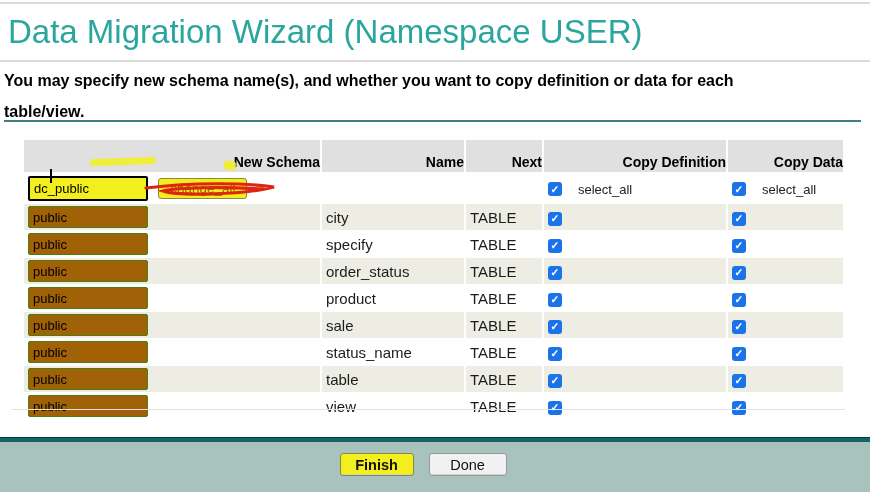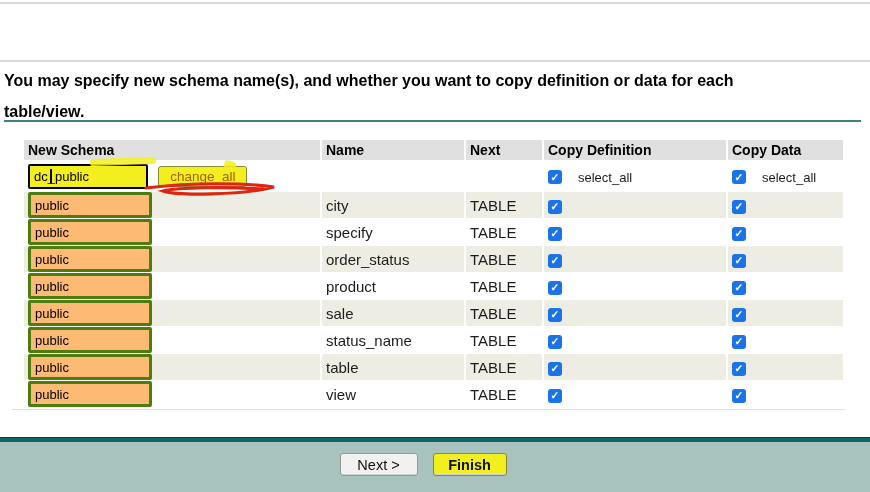--- a/index.html
+++ b/index.html
@@ -11,31 +11,31 @@
               color:var(--accent-teal,#2aa69e);white-space:nowrap;}
   .title-divider{position:absolute;left:0;top:60px;width:870px;height:2px;background:#dadada;}
   .subtitle{position:absolute;left:4px;top:65px;width:800px;font-size:16px;font-weight:bold;
             line-height:31px;color:#000;}
   .teal-rule{position:absolute;left:4px;top:120px;width:857px;height:2px;
              background:var(--rule-teal,#41807c);}
 
   
   .tbl-wrap{position:absolute;left:22px;top:139px;}
   table{border-collapse:separate;border-spacing:2px 1px;table-layout:fixed;}
-  th{background:var(--header-cell-bg,#e0e0e0);text-align:left;font-size:14px;font-weight:bold;
-     height:20px;padding:0 0 0 4px;white-space:nowrap;}
+  th{background:var(--header-cell-bg,#e0e0e0);text-align:right;font-size:14px;font-weight:bold;
+     height:20px;padding:12px 0 0 4px;white-space:nowrap;}
   td{height:26px;vertical-align:middle;padding:0 0 0 4px;font-size:15px;background:#fff;
      white-space:nowrap;color:#1c1c1c;}
   tr.alt td{background:var(--alt-row-bg,#ededE3);}
   tr.selectall-row td{background:#fff;height:30px;}
   .tbl-bottom-line{position:absolute;left:12px;top:409px;width:833px;height:1px;background:#e2e2e2;}
 
-  .schema-input{width:110px;height:18px;border:3px solid #4d7c0f;border-radius:2px;
+  .schema-input{width:110px;height:18px;border:1px solid #4d7c0f;border-radius:2px;
                 font-family:"Liberation Sans",sans-serif;font-size:13px;padding:1px 4px;
-                background:#fdba74;color:#000;}
+                background:#a16207;color:#000;}
   .hl-input{background:var(--marker-yellow,#f3ee1d);border:2px solid #000;height:19px;width:108px;}
   .caret{position:absolute;left:50px;top:169px;width:2px;height:14px;background:#000;}
 
   .hl-btn{margin-left:6px;background:var(--marker-yellow,#f3ee1d);border:1px solid #8a8a3a;
           border-radius:3px;font-family:Liberation Sans, sans-serif;font-size:13.5px;
           padding:2px 11px;color:#a16207;cursor:pointer;}
 
   .cb{display:inline-flex;width:14px;height:14px;background:var(--checkbox-blue,#1a73e8);
       border-radius:3px;align-items:center;justify-content:center;color:#fff;
       font-size:10.5px;font-weight:bold;line-height:1;vertical-align:middle;cursor:pointer;}
@@ -60,20 +60,21 @@
   .mark-finish-overshoot{left:492px;top:444px;width:27px;height:10px;transform:rotate(-12deg);}
   .mark-finish-under{left:432px;top:470px;width:31px;height:6px;background:#f5f3bd;opacity:.8;}
   .scribble{position:absolute;pointer-events:none;}
 </style>
 </head>
 <body>
 
 <div id="canvas">
 
   <div class="top-line"></div>
+  <div class="page-title">Data Migration Wizard (Namespace USER)</div>
   <div class="title-divider"></div>
   <div class="subtitle">You may specify new schema name(s), and whether you want to copy definition or data for each table/view.</div>
   <div class="teal-rule"></div>
 
   <div class="tbl-wrap">
     <table>
       <colgroup>
         <col style="width:296px">
           <col style="width:142px">
           <col style="width:76px">
@@ -176,18 +177,18 @@
   <div class="mark mark-finish-overshoot"></div>
   <div class="mark mark-finish-under"></div>
   <svg class="scribble" style="left:412px;top:474px" width="126" height="18" viewBox="0 0 126 18">
     <path d="M5 13 C 40 15, 80 4, 121 6" fill="none" stroke="#dd2612" stroke-width="4" stroke-linecap="round"></path>
     <path d="M5 13 C 30 10, 62 7, 100 5" fill="none" stroke="#dd2612" stroke-width="2.4" stroke-linecap="round"></path>
   </svg>
 
   <div class="footer-line"></div>
   <div class="footer">
     <div class="btn-row">
-      <button class="wiz-btn">Next &gt;</button>
       <button class="wiz-btn finish">Finish</button>
+      <button class="wiz-btn">Done</button>
     </div>
   </div>
 
 </div>
 
 </body></html>

